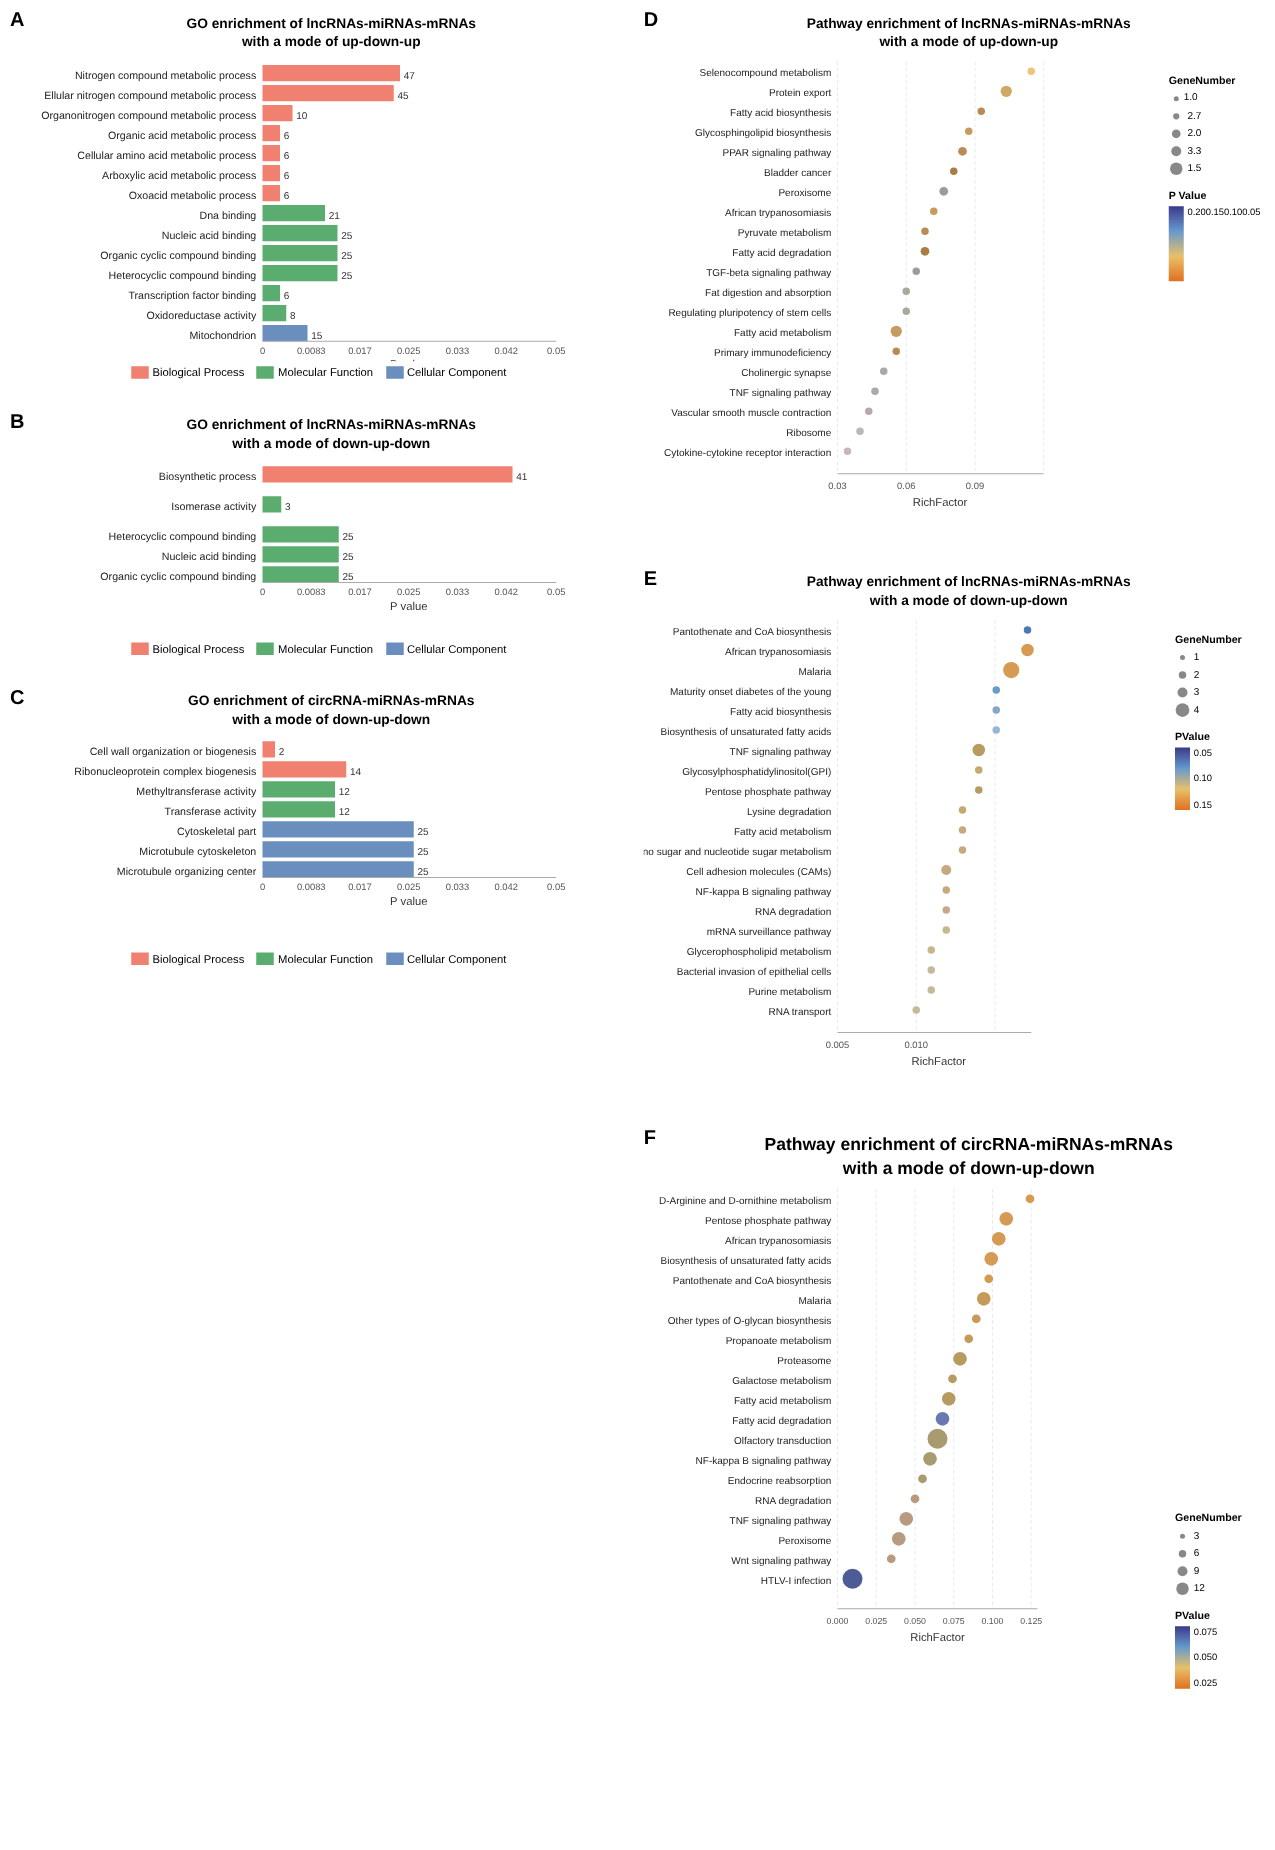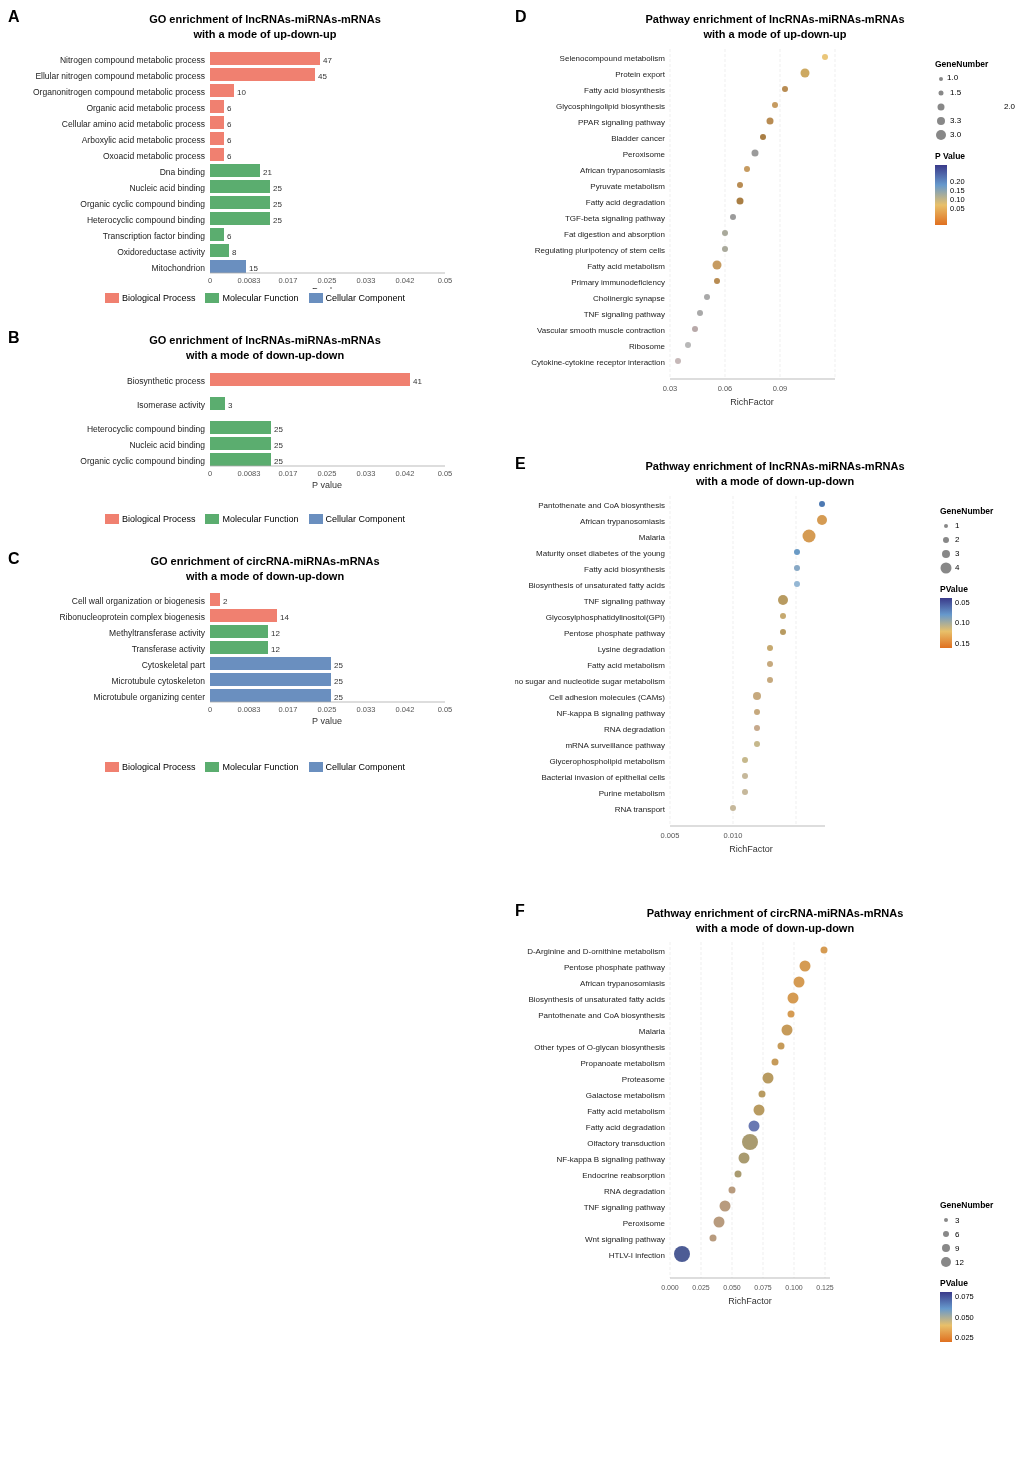--- a/index.html
+++ b/index.html
@@ -328,44 +328,44 @@
           <div style="display:flex; gap:0; margin-bottom:2px;">
             <svg width="12" height="12">
                 <circle cx="6" cy="6" r="2" fill="#888"></circle>
               </svg>
             <span>1.0</span>
           </div>
           <div style="display:flex; align-items:center; gap:3px; margin-bottom:2px;">
             <svg width="12" height="12">
                 <circle cx="6" cy="6" r="2.5" fill="#888"></circle>
               </svg>
+            <span>2.7</span>
+          </div>
+          <div style="display:flex; align-items:center; gap:3px; margin-bottom:2px;">
+            <svg width="12" height="12">
+                <circle cx="6" cy="6" r="3.5" fill="#888"></circle>
+              </svg>
+            <span>2.0</span>
+          </div>
+          <div style="display:flex; align-items:center; gap:3px; margin-bottom:2px;">
+            <svg width="12" height="12">
+                <circle cx="6" cy="6" r="4" fill="#888"></circle>
+              </svg>
+            <span>3.3</span>
+          </div>
+          <div style="display:flex; align-items:center; gap:3px; margin-bottom:10px;">
+            <svg width="12" height="12">
+                <circle cx="6" cy="6" r="5" fill="#888"></circle>
+              </svg>
             <span>1.5</span>
-          </div>
-          <div style="display:flex; align-items:center; gap:3px; margin-bottom:2px;justify-content:space-between;">
-            <svg width="12" height="12">
-                <circle cx="6" cy="6" r="3.5" fill="#888"></circle>
-              </svg>
-            <span>2.0</span>
-          </div>
-          <div style="display:flex; align-items:center; gap:3px; margin-bottom:2px;">
-            <svg width="12" height="12">
-                <circle cx="6" cy="6" r="4" fill="#888"></circle>
-              </svg>
-            <span>3.3</span>
-          </div>
-          <div style="display:flex; align-items:center; gap:3px; margin-bottom:10px;">
-            <svg width="12" height="12">
-                <circle cx="6" cy="6" r="5" fill="#888"></circle>
-              </svg>
-            <span>3.0</span>
           </div>
           <div style="font-weight:bold; font-size:8.5px; margin-bottom:4px;">P Value</div>
           <div style="display:flex; gap:3px;">
             <div style="width:12px; height:60px; background: linear-gradient(to bottom, #3A3A8A, #6699CC, #E8C06A, #E07020);"></div>
-            <div style="display:flex; flex-direction:column; justify-content:center; font-size:7.5px;">
+            <div style="display:flex; flex-direction:row; justify-content:flex-end; font-size:7.5px;">
               <span>0.20</span>
               <span>0.15</span>
               <span>0.10</span>
               <span>0.05</span>
             </div>
           </div>
         </div>
       </div>
     </div>
 
@@ -482,21 +482,21 @@
               <span>0.10</span>
               <span>0.15</span>
             </div>
           </div>
         </div>
       </div>
     </div>
 
     <div style="padding: 12px 5px 8px 5px; position:relative; margin-top:10px;">
       <span style="position:absolute; top:8px; left:5px; font-size:16px; font-weight:bold;">F</span>
-      <div style="text-align:center; font-weight:bold; font-size:11px; line-height:1.4; margin-bottom:6px; margin-left:20px;">
+      <div style="text-align:center; font-weight:bold; font-size:14px; line-height:1.4; margin-bottom:6px; margin-left:20px;">
         Pathway enrichment of circRNA-miRNAs-mRNAs<br>with a mode of down-up-down
       </div>
 
       <div style="display:flex; align-items:flex-end;">
         <svg width="330" height="400" style="flex:1;">
 
           <line x1="155" y1="0" x2="155" y2="336" stroke="#ddd" stroke-width="0.5" stroke-dasharray="3,2"></line>
           <line x1="186" y1="0" x2="186" y2="336" stroke="#ddd" stroke-width="0.5" stroke-dasharray="3,2"></line>
           <line x1="217" y1="0" x2="217" y2="336" stroke="#ddd" stroke-width="0.5" stroke-dasharray="3,2"></line>
           <line x1="248" y1="0" x2="248" y2="336" stroke="#ddd" stroke-width="0.5" stroke-dasharray="3,2"></line>

